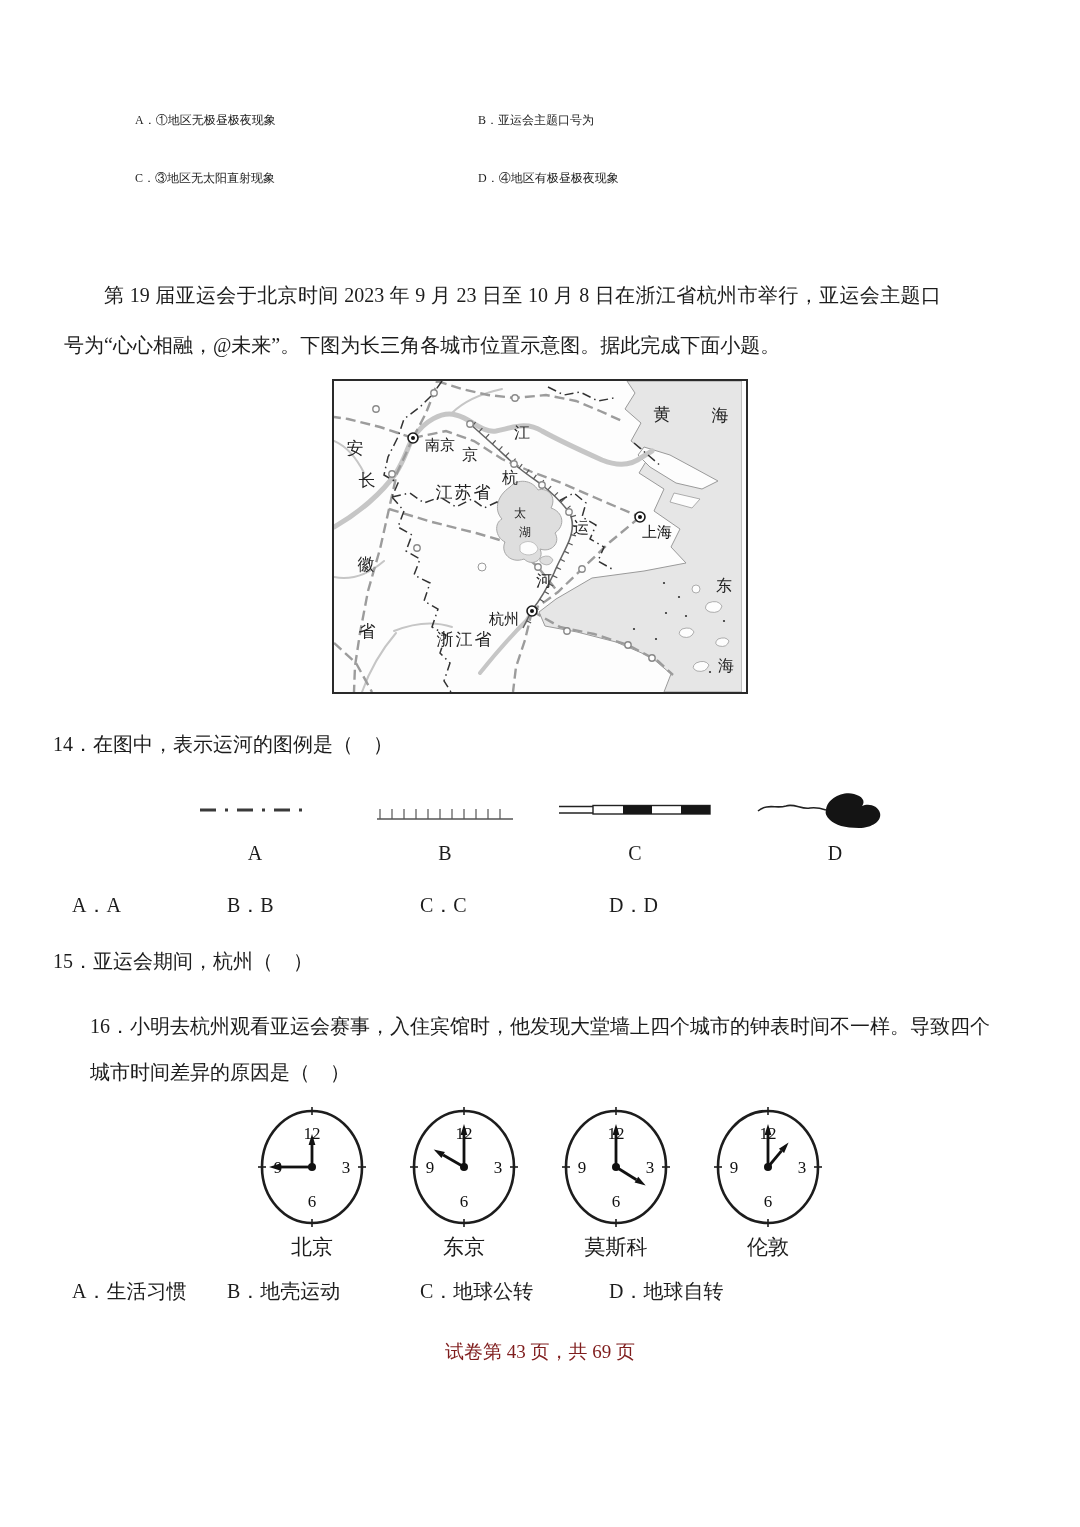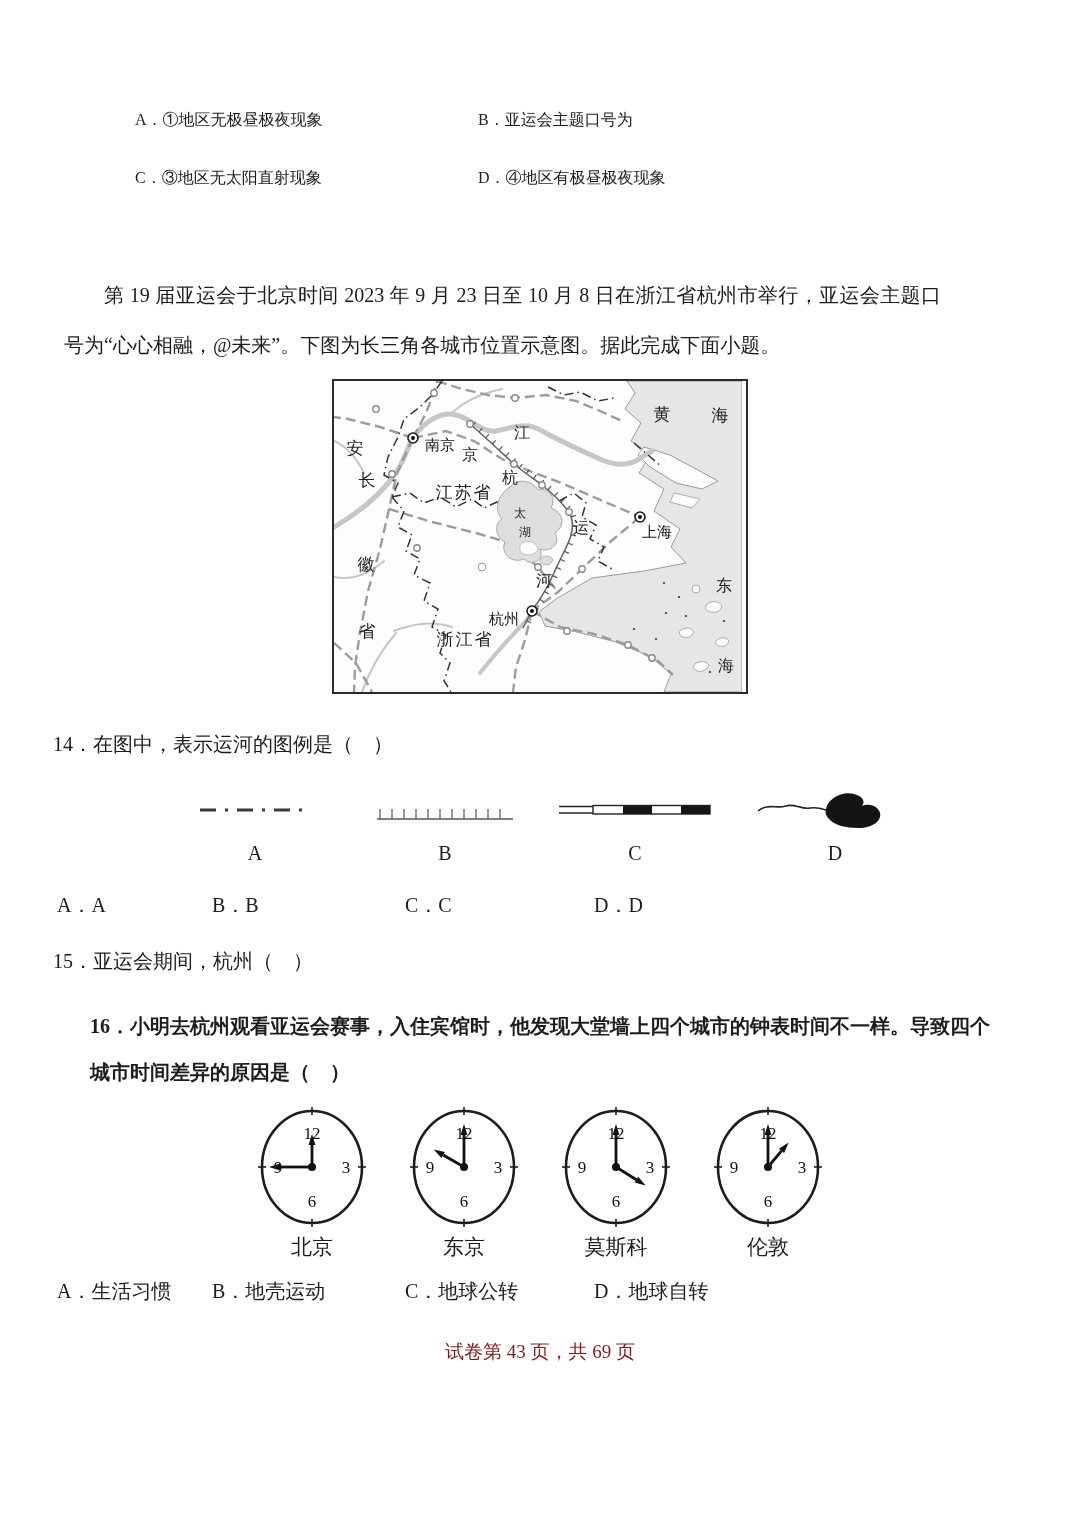--- a/index.html
+++ b/index.html
@@ -1,37 +1,37 @@
 <!DOCTYPE html>
 <html><head>
 <meta charset="utf-8">
 <style>
   html,body{margin:0;padding:0;background:#ffffff;}
   .page{
     width:1080px;height:1527px;background:#ffffff;overflow:hidden;
     font-family:"Liberation Serif","DejaVu Serif",serif;color:#1c1c1c;
     position:relative;
   }
-  .opt2{display:flex;padding-left:135px;font-size:16px;line-height:28px;}
+  .opt2{display:flex;padding-left:135px;font-size:12px;line-height:28px;}
   .opt2 .col-a{width:343px;}
-  .opt4{display:flex;padding-left:57px;font-size:20px;line-height:28px;}
+  .opt4{display:flex;padding-left:72px;font-size:20px;line-height:28px;}
   .opt4 .c1{width:155px;}
   .opt4 .c2{width:193px;}
   .opt4 .c3{width:189px;}
   .opt4 .c4{flex:1;}
   .passage{
     padding-left:64px;width:877px;font-size:20px;line-height:50px;
     text-indent:2em;text-align:justify;
   }
   .map-wrap{
     width:412px;margin:9px auto 0;border:2px solid #2a2a2a;background:#fdfdfd;
   }
   .map-wrap svg{display:block;}
   .stem{padding-left:53px;font-size:20px;line-height:28px;}
-  .stem-wide{padding-left:90px;width:900px;font-size:20px;line-height:46px;text-align:justify;font-weight:bold;}
+  .stem-wide{padding-left:90px;width:900px;font-size:20px;line-height:46px;text-align:justify;}
   .legend-row{display:flex;padding-left:160px;}
   .legend-col{display:flex;flex-direction:column;align-items:center;}
   .legend-col.w1{width:190px;}
   .legend-col.w2{width:190px;}
   .legend-col.w3{width:190px;}
   .legend-col.w4{width:210px;}
   .legend-sym{height:52px;display:flex;align-items:center;justify-content:center;}
   .legend-label{font-size:20px;margin-top:6px;}
   .clock-row{display:flex;padding-left:236px;}
   .clock-col{width:152px;text-align:center;}

